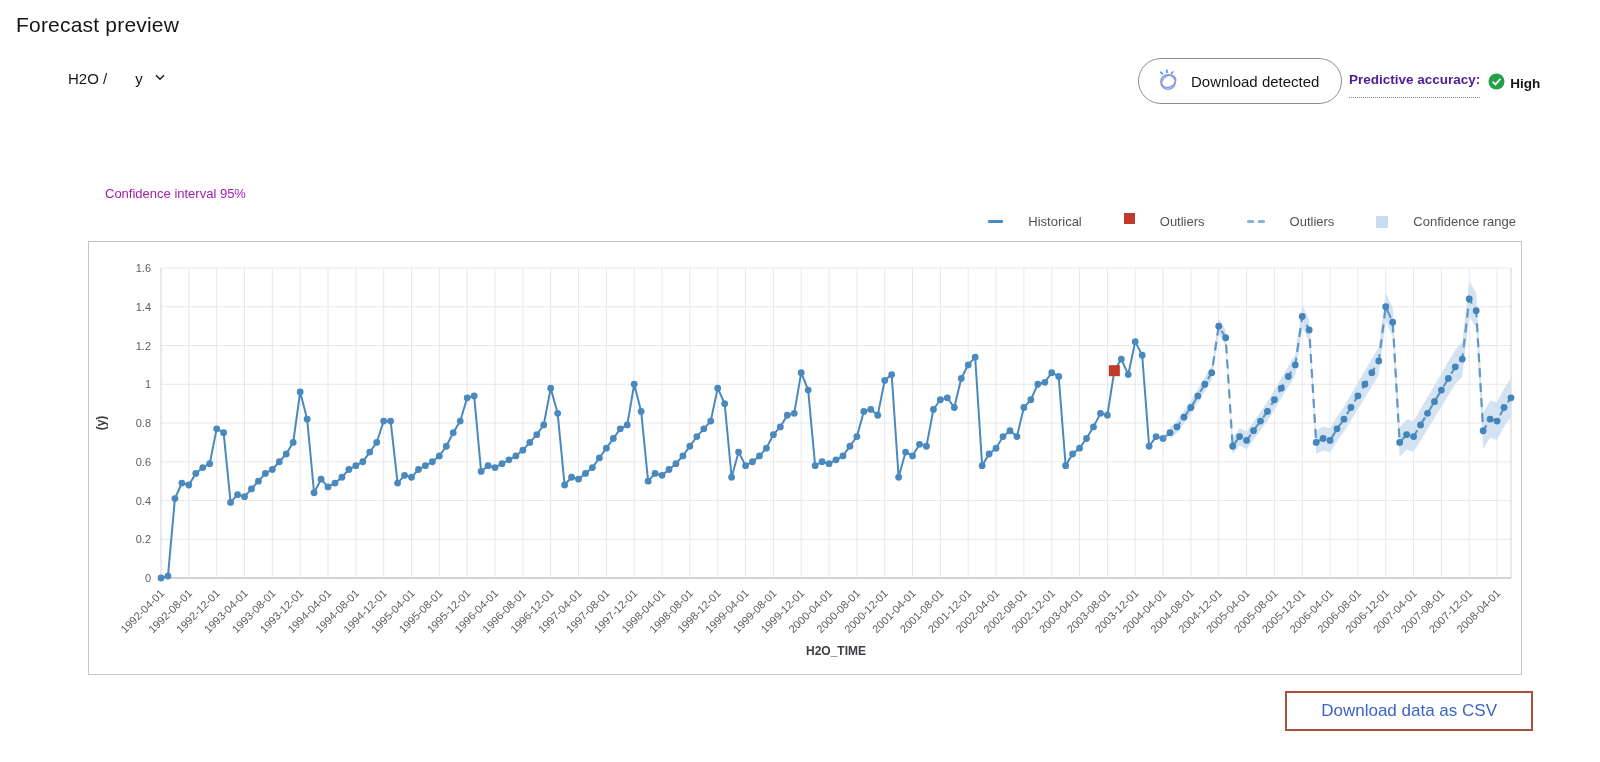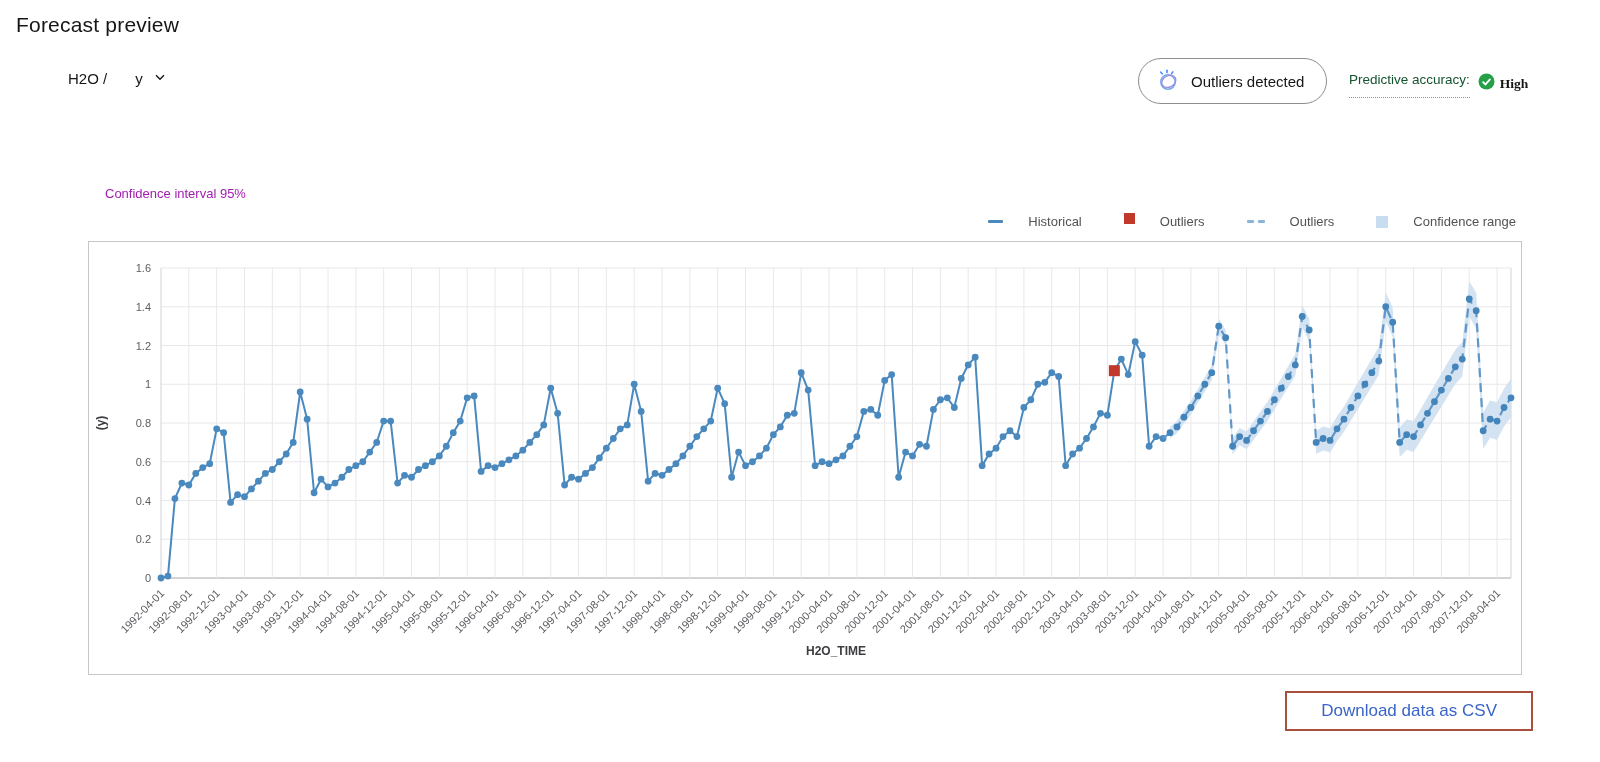--- a/index.html
+++ b/index.html
@@ -12,22 +12,22 @@
   
   .selector { position:absolute; left:68px; top:70px; display:flex; align-items:center; font-size:15px; color:#161616; }
   .selector .prefix { margin-right:28px; }
   .selector .value-wrap { display:flex; align-items:center; gap:10px; cursor:pointer; }
   .selector .value { font-size:15px; color:#161616; }
 
   
   .outliers-pill { position:absolute; left:1138px; top:58px; height:46px; display:flex; align-items:center; gap:10px;
     padding:0 22px 0 16px; border:1px solid #8d8d8d; border-radius:23px; background:#fff; font-size:15px; color:#161616; }
   .accuracy { position:absolute; left:1349px; top:72px; display:flex; align-items:flex-start; gap:8px; font-size:13.5px; }
-  .accuracy .label { color:#14532d; padding-bottom:10px; border-bottom:1px dotted #878d96; }
-  .accuracy .value-wrap { display:flex; align-items:center; gap:5px; margin-top:1px;font-family:Liberation Serif, serif; }
+  .accuracy .label { color:#4c1d95; padding-bottom:10px; border-bottom:1px dotted #878d96;font-weight:bold; }
+  .accuracy .value-wrap { display:flex; align-items:center; gap:5px; margin-top:1px; }
   .accuracy .value { font-weight:bold; color:#161616; }
 
   
   .tabs { position:absolute; left:68px; top:129px; display:flex; }
   .tab { width:175px; height:31px; display:flex; align-items:center; justify-content:center; font-size:14px; cursor:pointer; }
   .tab.active { font-weight:bold; color:#161616; border-bottom:3px solid #3563c2; }
   .tab.inactive { color:#424242; border-bottom:1px solid #dadada; padding-bottom:2px; }
 
   .confidence-note { position:absolute; left:105px; top:186px; font-size:13px; color:#a21caf; }
 
@@ -72,21 +72,21 @@
   <div class="outliers-pill">
     <span>
       <svg width="26" height="26" viewBox="0 0 26 26" fill="none">
         <circle cx="13" cy="15" r="7.2" stroke="#7aa7e8" stroke-width="1.6"></circle>
         <ellipse cx="13.8" cy="14.4" rx="7.4" ry="5.6" transform="rotate(-28 13.8 14.4)" stroke="#9a8fe0" stroke-width="1.3"></ellipse>
         <path d="M7.2 6.8 L5.8 5.2" stroke="#4589ff" stroke-width="1.6" stroke-linecap="round"></path>
         <path d="M12 5.4 L12 3.2" stroke="#4589ff" stroke-width="1.6" stroke-linecap="round"></path>
         <path d="M16.6 6.6 L17.8 4.9" stroke="#4589ff" stroke-width="1.6" stroke-linecap="round"></path>
       </svg>
     </span>
-    <span>Outliers detected</span>
+    <span>Download detected</span>
   </div>
 
   <div class="accuracy">
     <span class="label">Predictive accuracy:</span>
     <span class="value-wrap">
       <span>
         <svg width="17" height="17" viewBox="0 0 17 17">
           <circle cx="8.5" cy="8.5" r="8" fill="#24a148"></circle>
           <path d="M4.6 8.7 L7.4 11.4 L12.4 5.9" fill="none" stroke="#ffffff" stroke-width="1.8"></path>
         </svg>

